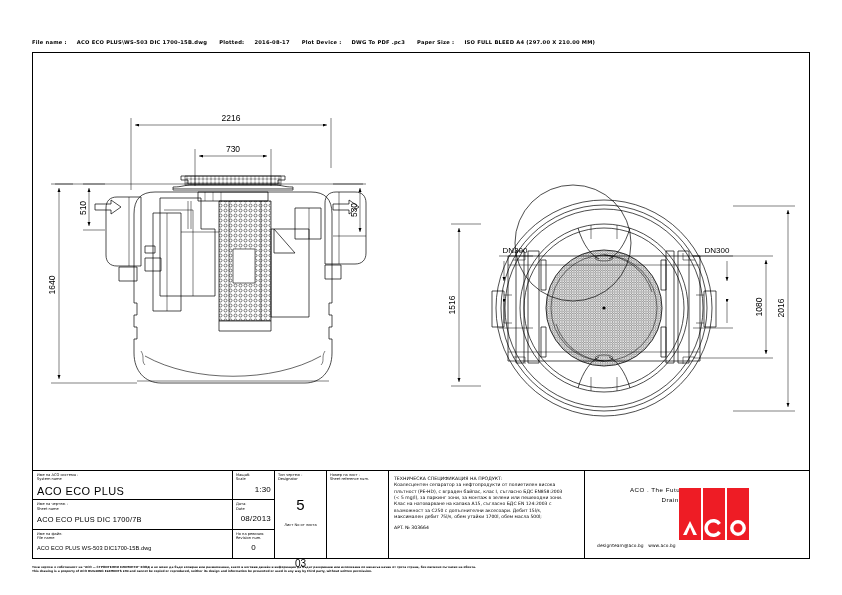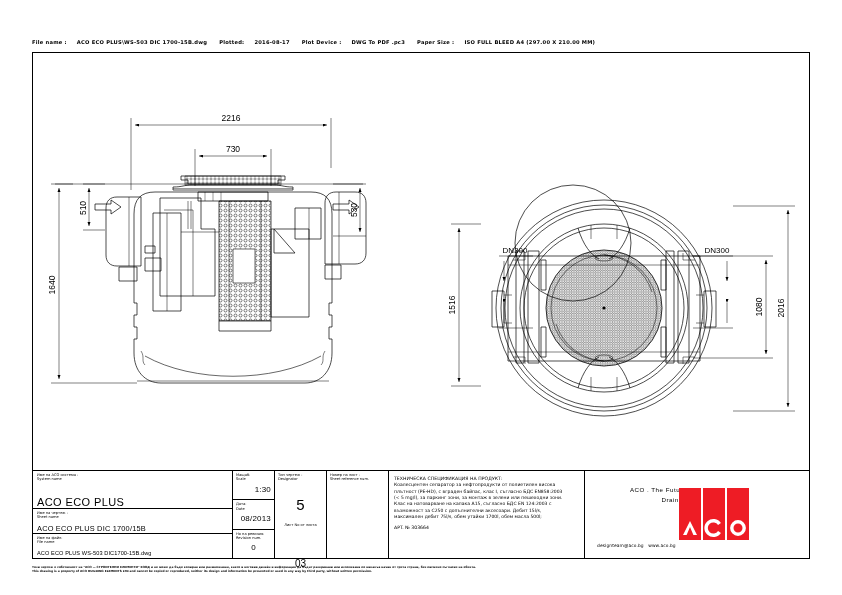--- a/index.html
+++ b/index.html
@@ -25,21 +25,21 @@
               border-top:1px solid #000;box-sizing:border-box;display:flex;}
   .tb-col{border-right:1px solid #000;box-sizing:border-box;position:relative;}
   .tb-col:last-child{border-right:none;}
 
   
   .tb-left{width:200px;display:flex;flex-direction:column;}
   .tb-row{flex:1;border-bottom:1px solid #000;box-sizing:border-box;padding:2px 4px 0 4px;position:relative;}
   .tb-row:last-child{border-bottom:none;}
   .lbl{font-size:3.6px;line-height:4.4px;color:#000;font-family:"DejaVu Sans",sans-serif;}
   .lbl i{font-style:normal;display:block;}
-  .val-lg{font-size:11px;letter-spacing:.4px;margin-top:14px;font-family:"Liberation Sans",sans-serif;}
+  .val-lg{font-size:11px;letter-spacing:.4px;margin-top:3px;font-family:"Liberation Sans",sans-serif;}
   .val-md{font-size:7.4px;letter-spacing:.2px;margin-top:4px;font-family:"Liberation Sans",sans-serif;}
   .val-sm{font-size:5.6px;letter-spacing:.1px;margin-top:5px;font-family:"Liberation Sans",sans-serif;}
 
   
   .tb-sdr{width:42px;display:flex;flex-direction:column;}
   .tb-sdr .tb-row{padding:2px 3px 0 3px;}
   .sdr-val{font-size:8px;text-align:right;margin-top:3px;letter-spacing:.2px;}
   .sdr-val.ctr{text-align:center;}
 
   
@@ -322,21 +322,21 @@
             <i>Име на АСО система :</i>
             <i>System name</i>
           </div>
           <div class="val-lg">ACO ECO PLUS</div>
         </div>
         <div class="tb-row">
           <div class="lbl">
             <i>Име на чертеж :</i>
             <i>Sheet name</i>
           </div>
-          <div class="val-md">ACO ECO PLUS DIC 1700/15B</div>
+          <div class="val-md">ACO ECO PLUS DIC 1700/7B</div>
         </div>
         <div class="tb-row">
           <div class="lbl">
             <i>Име на файл:</i>
             <i>File name</i>
           </div>
           <div class="val-sm">ACO ECO PLUS WS-503 DIC1700-15B.dwg</div>
         </div>
       </div>
 

